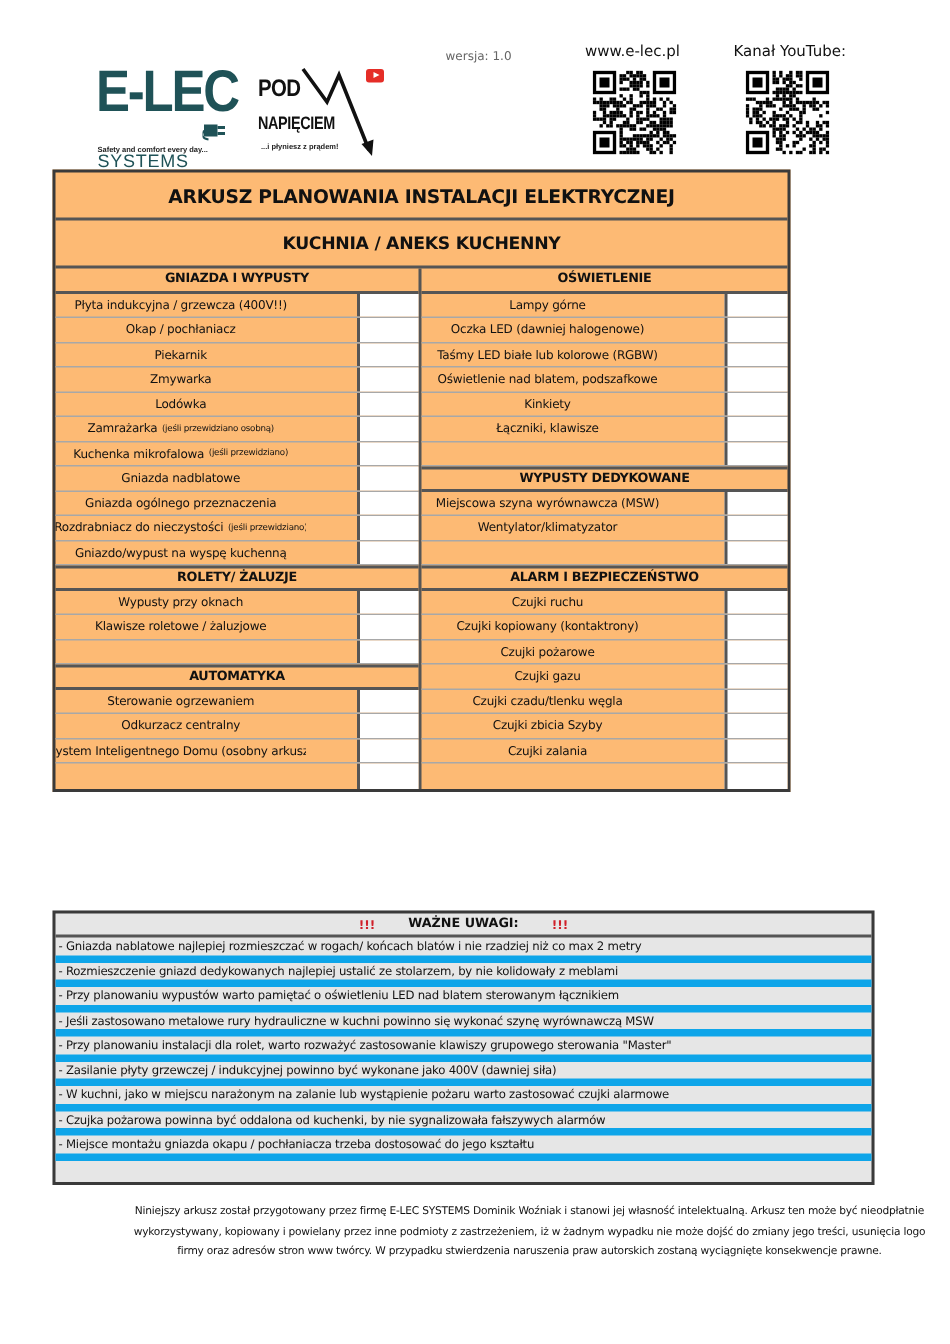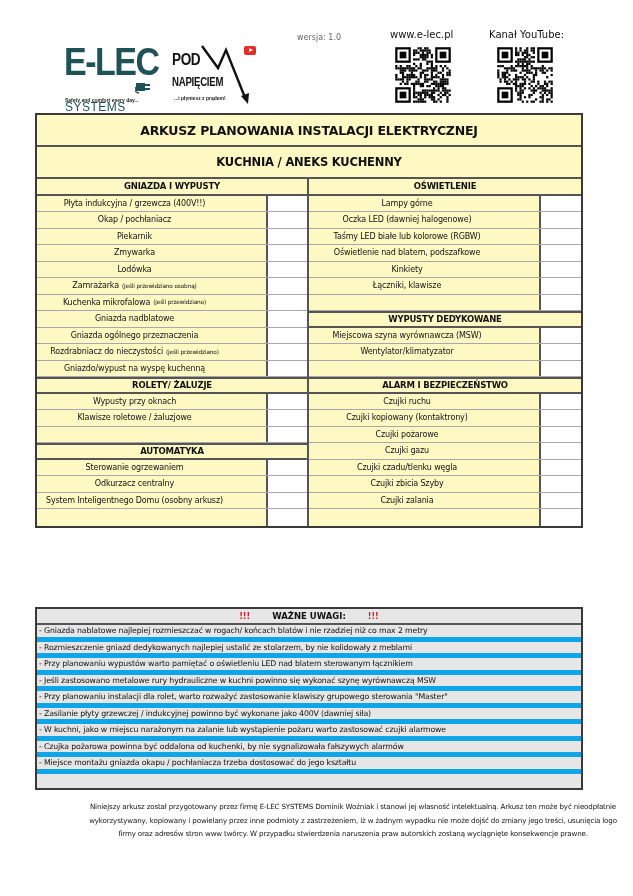--- a/index.html
+++ b/index.html
@@ -23,21 +23,21 @@
 
   .version { position: absolute; left: 297px; top: 33px; font-family: "DejaVu Sans", sans-serif; font-size: 8px; color: #666; }
   .qr-label { position: absolute; font-family: "DejaVu Sans", sans-serif; font-size: 10px; color: #111; white-space: nowrap; text-align: right; }
   .qr-label.www { left: 390px; top: 29px; }
   .qr-label.yt { left: 489px; top: 29px; }
   .qr { position: absolute; width: 56px; height: 60px; }
   .qr.www { left: 395px; top: 45px; }
   .qr.yt { left: 497px; top: 45px; }
 
   
-  .sheet { position: absolute; left: 35px; top: 113px; width: 548px; border: 2px solid #3a3a3a; background: #fef9c3; }
+  .sheet { position: absolute; left: 35px; top: 113px; width: 492px; border: 2px solid #3a3a3a; background: #fdba74; }
   .title-row { height: 32px; border-bottom: 2px solid #555; display: flex; align-items: center; justify-content: center; font-family: "DejaVu Sans", sans-serif; font-weight: bold; font-size: 12.5px; color: #111; letter-spacing: -0.2px; }
   .subtitle-row { height: 32px; border-bottom: 2px solid #555; display: flex; align-items: center; justify-content: center; font-family: "DejaVu Sans", sans-serif; font-weight: bold; font-size: 11.5px; color: #111; letter-spacing: -0.2px; }
   .cols { display: flex; }
   .col { width: 50%; }
   .col.left { border-right: 2px solid #555; }
   .row { display: flex; height: 16.5px; border-bottom: 1px solid #a8a8a8; gap: 34px; }
   .row .lbl { flex: 1; display: flex; align-items: center; justify-content: center; font-family: "DejaVu Sans", sans-serif; font-size: 8px; color: #111; white-space: nowrap; overflow: hidden; letter-spacing: -0.15px; }
   .row .lbl .small { font-size: 5.8px; margin-left: 3px; }
   .row .chk { width: 41px; background: #ffffff; border-left: 2px solid #555; cursor: pointer; }
   .col.right .row .chk { width: 42px; }

